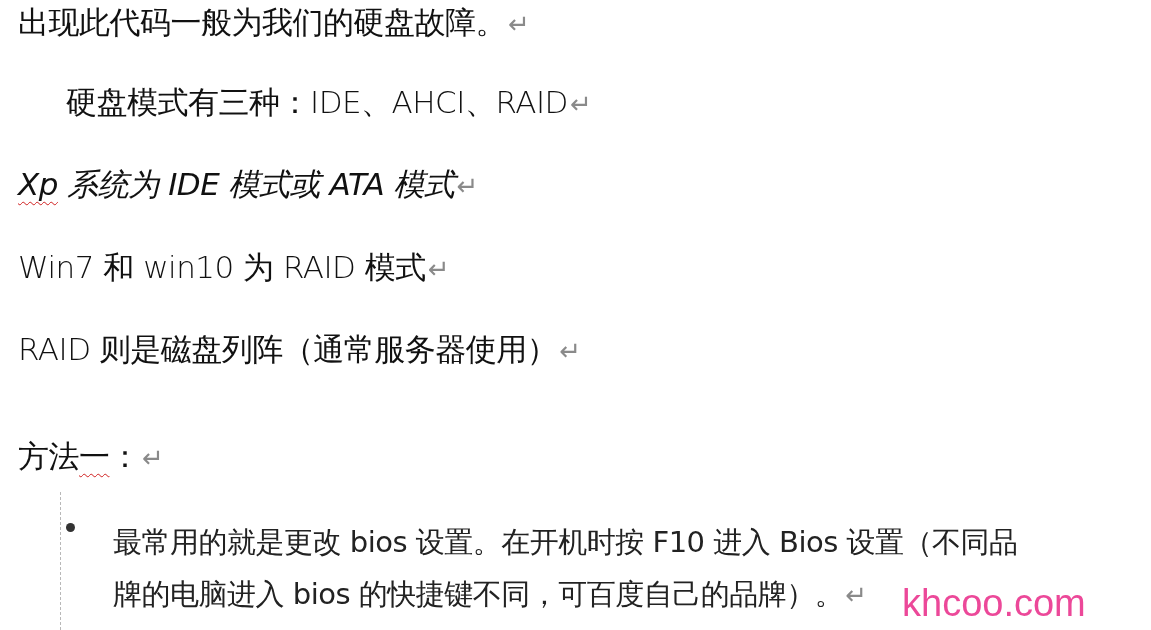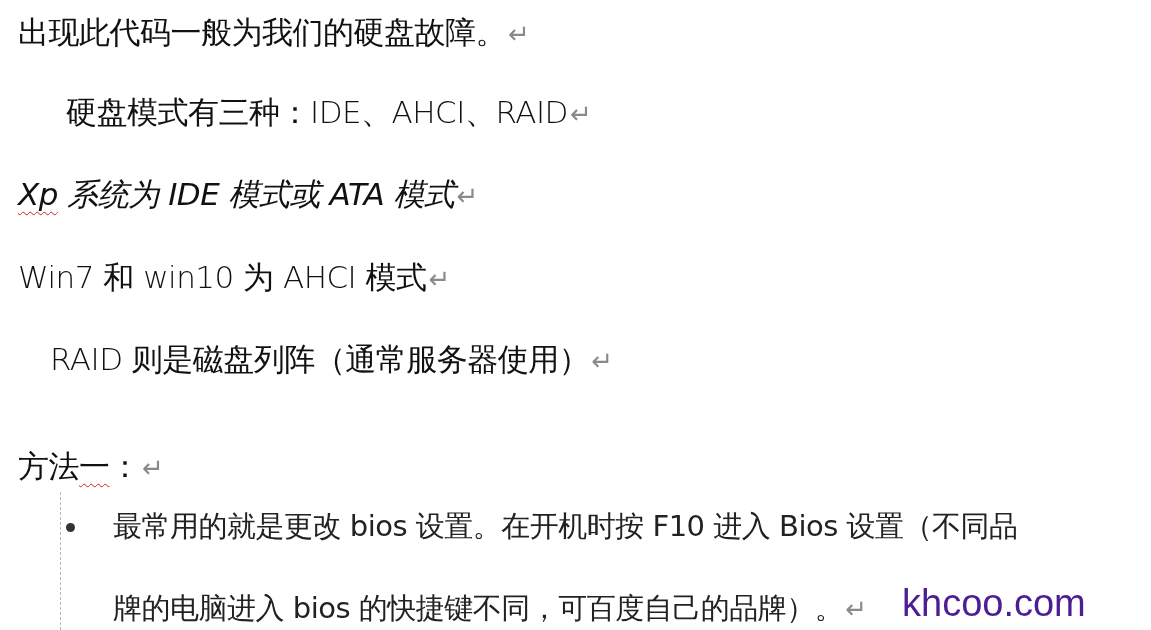--- a/index.html
+++ b/index.html
@@ -3,21 +3,21 @@
   <meta charset="utf-8">
   <style>
     html, body { margin: 0; padding: 0; }
     body {
       width: 1151px; height: 630px; overflow: hidden; background: #ffffff;
       position: relative;
       font-family: "DejaVu Sans", "Liberation Sans", sans-serif;
       color: #111111;
     }
     .para {
-      position: absolute; left: 18px; font-size: 31px; line-height: 53px;
+      position: absolute; left: 18px; font-size: 31px; line-height: 32px;
       white-space: nowrap; letter-spacing: -0.5px; font-weight: 300;
     }
     .mark { color: #8a8a8a; font-size: 26px; margin-left: 2px; }
     .squiggle {
       text-decoration: underline wavy #d02020; text-decoration-thickness: 1px;
       text-underline-offset: 6px;
     }
     .list {
       position: absolute; left: 60px; top: 492px; width: 1080px;
       border-left: 1px dashed #b8b8b8; height: 138px;
@@ -25,51 +25,51 @@
     .bullet-dot {
       position: absolute; left: 5px; top: 31px; width: 9px; height: 9px;
       border-radius: 50%; background: #333;
     }
     .bullet-line {
       position: absolute; left: 52px; font-size: 29px; line-height: 40px;
       white-space: nowrap; color: #222; letter-spacing: -0.5px;
     }
     .watermark {
       position: absolute; left: 902px; top: 582px; font-size: 38px;
-      color: #4c1d95; font-family: "Liberation Sans", sans-serif; letter-spacing: 0px;
+      color: #ec4899; font-family: "Liberation Sans", sans-serif; letter-spacing: 0px;
     }
   </style>
 </head>
 <body>
 
 <div class="para" style="top:6px;">
   <span>出现此代码一般为我们的硬盘故障。</span><span class="mark">↵</span>
 </div>
 
 <div class="para" style="top:86px;margin-left:48px;">
   <span>硬盘模式有三种：IDE、AHCI、RAID</span><span class="mark">↵</span>
 </div>
 
 <div class="para" style="top:168px;font-style:italic;">
   <span class="squiggle">Xp</span><span> 系统为 IDE 模式或 ATA 模式</span><span class="mark">↵</span>
 </div>
 
 <div class="para" style="top:251px;">
-  <span>Win7 和 win10 为 AHCI 模式</span><span class="mark">↵</span>
+  <span>Win7 和 win10 为 RAID 模式</span><span class="mark">↵</span>
 </div>
 
-<div class="para" style="top:333px;margin-left:32px;">
+<div class="para" style="top:333px;">
   <span>RAID 则是磁盘列阵（通常服务器使用）</span><span class="mark">↵</span>
 </div>
 
 <div class="para" style="top:440px;">
   <span>方法</span><span class="squiggle">一</span><span>：</span><span class="mark">↵</span>
 </div>
 
 <div class="list">
   <div class="bullet-dot"></div>
-  <div class="bullet-line" style="top:14px;text-align:center;">最常用的就是更改 bios 设置。在开机时按 F10 进入 Bios 设置（不同品</div>
-  <div class="bullet-line" style="top:96px;text-align:center;">
+  <div class="bullet-line" style="top:30px;text-align:center;">最常用的就是更改 bios 设置。在开机时按 F10 进入 Bios 设置（不同品</div>
+  <div class="bullet-line" style="top:82px;text-align:center;">
     <span>牌的电脑进入 bios 的快捷键不同，可百度自己的品牌）。</span><span class="mark">↵</span>
   </div>
 </div>
 
 <div class="watermark">khcoo.com</div>
 
 </body></html>

